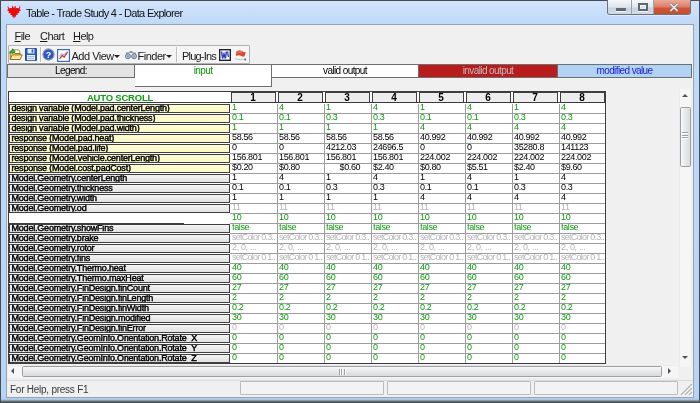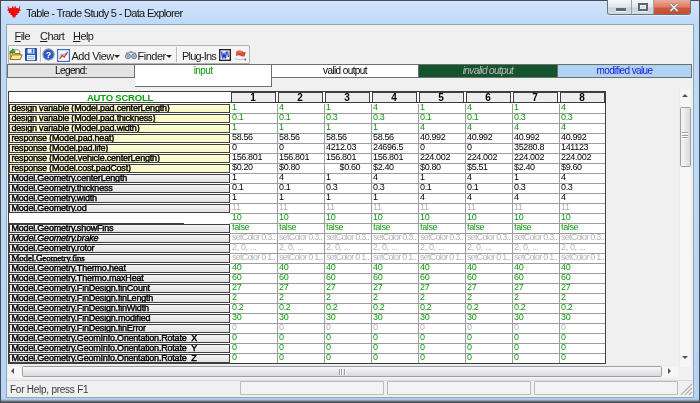--- a/index.html
+++ b/index.html
@@ -20,21 +20,21 @@
 .sep { position:absolute; width:1px; background:#bdbdbd; box-shadow:1px 0 0 #fdfdfd; }
 .arr { position:absolute; width:0; height:0; }
 .spanel { position:absolute; border:1px solid #bcbcbc; background:#f3f3f3; border-radius:1px; }
 
 </style></head><body>
 <div class="abs" style="left:0;top:0;width:700px;height:403px;border:1px solid #474d54;background:linear-gradient(#cfe2fa 0px,#c4ddf9 24px,#bedbf8 25px,#b6d5f6 100%);"></div>
 <div class="abs" style="left:1px;top:1px;width:698px;height:24px;background:linear-gradient(#d3e3fa,#bdd9f8);"></div>
 <svg class="abs" style="left:7px;top:5px" width="14" height="14" viewBox="0 0 13.4 13.4">
     <path fill="#ea0c0c" d="M1.1,0.3 C1.0,1.6 1.4,2.7 2.5,3.3 C3.5,2.8 4.4,2.9 5.0,3.3 C4.6,2.2 4.8,1.1 5.5,0.7 C6.0,1.3 6.2,2.0 6.1,2.7 C6.4,2.4 6.9,2.4 7.2,2.7 C7.1,2.0 7.3,1.3 7.8,0.7 C8.5,1.1 8.7,2.2 8.3,3.3 C8.9,2.9 9.8,2.8 10.8,3.3 C11.9,2.7 12.3,1.6 12.2,0.3 C12.9,1.5 12.9,2.9 12.0,3.9 C12.5,4.2 13.0,4.6 13.3,5.2 C12.3,5.4 11.6,5.8 11.4,6.4 C11.7,6.8 12.0,7.3 12.0,7.8 C11.1,7.6 10.3,7.8 9.8,8.2 C10.0,8.7 10.1,9.1 10.1,9.6 C9.5,9.4 8.9,9.4 8.5,9.7 C8.6,10.3 8.5,10.9 8.1,11.4 C7.8,11.1 7.5,10.9 7.2,10.9 C7.4,11.6 7.2,12.4 6.7,13.0 C6.2,12.4 6.0,11.6 6.2,10.9 C5.9,10.9 5.6,11.1 5.3,11.4 C4.9,10.9 4.8,10.3 4.9,9.7 C4.5,9.4 3.9,9.4 3.3,9.6 C3.3,9.1 3.4,8.7 3.6,8.2 C3.1,7.8 2.3,7.6 1.4,7.8 C1.4,7.3 1.7,6.8 2.0,6.4 C1.8,5.8 1.1,5.4 0.1,5.2 C0.4,4.6 0.9,4.2 1.4,3.9 C0.5,2.9 0.5,1.5 1.1,0.3 Z"></path>
   </svg>
-<div class="abs" style="left:26px;top:7px;font-size:11px;letter-spacing:-0.68px;color:#121212;">Table - Trade Study 5 - Data Explorer</div>
+<div class="abs" style="left:26px;top:7px;font-size:11px;letter-spacing:-0.68px;color:#121212;">Table - Trade Study 4 - Data Explorer</div>
 <div class="abs" style="left:607px;top:0;width:84px;height:15px;border:1px solid #6c7278;border-top:none;border-radius:0 0 3px 3px;overflow:hidden;box-shadow:0 1px 1px rgba(255,255,255,.45);">
 <div class="abs" style="left:0;top:0;width:24px;height:15px;background:linear-gradient(#f6f8fa,#dfe6ee 45%,#c8d3e1 55%,#d3dde8);border-right:1px solid #9aa2ab;"></div>
 <div class="abs" style="left:24px;top:0;width:22px;height:15px;background:linear-gradient(#f6f8fa,#dfe6ee 45%,#c8d3e1 55%,#d3dde8);border-right:1px solid #9aa2ab;"></div>
 <div class="abs" style="left:46px;top:0;width:38px;height:15px;background:linear-gradient(#e9ab9b,#de7f67 45%,#d05438 55%,#c44c32);"></div>
 <div class="abs" style="left:7.5px;top:8px;width:10px;height:2.6px;background:#60676f;box-shadow:0 1px 0 rgba(255,255,255,.75);border-radius:0.5px;"></div>
 <div class="abs" style="left:29.5px;top:3.2px;width:10px;height:8.2px;border:2px solid #60676f;box-shadow:0 1px 0 rgba(255,255,255,.65), inset 0 0 0 1px rgba(255,255,255,.5);"></div>
 <svg class="abs" style="left:59px;top:2px" width="14" height="11" viewBox="0 0 14 11">
       <g stroke="#757b82" stroke-width="3" stroke-linecap="butt">
         <line x1="3.4" y1="2" x2="10.6" y2="9"></line>
         <line x1="10.6" y1="2" x2="3.4" y2="9"></line>
@@ -96,21 +96,21 @@
   </svg>
 <svg class="abs" style="left:233.5px;top:48.5px" width="13" height="13" viewBox="0 0 13 13">
     <path d="M1.2,9.6 C3.0,11.0 9.6,10.8 12.2,9.4" fill="none" stroke="#b9b9b9" stroke-width="0.9"></path>
     <path d="M2.2,2.6 C4.4,1.2 6.8,1.4 8.6,2.4 C10.0,3.2 10.8,3.3 11.8,3.0 L10.4,7.4 C9.4,7.8 8.4,7.6 7.2,6.9 C5.6,6.0 4.0,5.9 2.0,6.9 Z" fill="#d8492e"></path>
     <path d="M2.2,2.6 C4.4,1.2 6.8,1.4 8.6,2.4 L7.8,4.6 C6.2,3.8 4.4,3.7 2.1,4.7 Z" fill="#e8705a" opacity="0.85"></path>
     <circle cx="11.2" cy="10.6" r="0.9" fill="#555"></circle>
   </svg>
 <div class="legcell" style="left:7px;top:64px;width:128px;height:14px;background:#e3e3e3;color:#000;">Legend:</div>
 <div class="legcell" style="left:135px;top:64px;width:137px;height:23px;background:#fff;color:#0a9a0a;border-left:none;">input</div>
 <div class="legcell" style="left:272px;top:64px;width:147px;height:14px;background:#fff;color:#000;border-left:none;">valid output</div>
-<div class="legcell" style="left:419px;top:64px;width:139px;height:14px;background:#14532d;color:#bcbcbc;border-left:none;font-style:italic;">invalid output</div>
+<div class="legcell" style="left:419px;top:64px;width:139px;height:14px;background:#b91c1c;color:#bcbcbc;border-left:none;">invalid output</div>
 <div class="legcell" style="left:558px;top:64px;width:134px;height:14px;background:#b1d3f3;color:#1a1ad8;border-left:none;">modified value</div>
 <div class="abs" style="left:7.5px;top:90.5px;width:598.5px;height:273.0px;border:1px solid #3c3c3c;background:#fff;"></div>
 <div class="abs" style="left:8.5px;top:91.5px;width:221.0px;height:11px;background:#fff;"></div>
 <div class="abs" style="left:30px;top:92px;width:180px;text-align:center;font-weight:bold;font-size:9.5px;letter-spacing:-0.2px;color:#0aa00a;">AUTO SCROLL</div>
 <div class="hdrc" style="left:230.5px;top:91.5px;width:45.0px;height:11px;">1</div>
 <div class="hdrc" style="left:277.5px;top:91.5px;width:45.0px;height:11px;">2</div>
 <div class="hdrc" style="left:324.5px;top:91.5px;width:45.0px;height:11px;">3</div>
 <div class="hdrc" style="left:371.5px;top:91.5px;width:45.0px;height:11px;">4</div>
 <div class="hdrc" style="left:418.5px;top:91.5px;width:45.0px;height:11px;">5</div>
 <div class="hdrc" style="left:465.5px;top:91.5px;width:45.0px;height:11px;">6</div>
@@ -461,21 +461,21 @@
   </div>
 <div class="dc g" style="left:464.5px;top:223.5px;width:46.0px;height:9px;">
     <span>false</span>
   </div>
 <div class="dc g" style="left:511.5px;top:223.5px;width:46.0px;height:9px;">
     <span>false</span>
   </div>
 <div class="dc g" style="left:558.5px;top:223.5px;width:46.0px;height:9px;">
     <span>false</span>
   </div>
-<div class="lbl" style="left:8.5px;top:233.5px;width:221.0px;height:9px;background:linear-gradient(#f3f3f3,#e2e2e2);font-style:italic;">
+<div class="lbl" style="left:8.5px;top:233.5px;width:221.0px;height:9px;background:linear-gradient(#f3f3f3,#e2e2e2);">
     <span>Model.Geometry.brake</span>
   </div>
 <div class="dc x" style="left:229.5px;top:233.5px;width:46.0px;height:9px;letter-spacing:-0.75px;">
     <span>setColor 0.3...</span>
   </div>
 <div class="dc x" style="left:276.5px;top:233.5px;width:46.0px;height:9px;letter-spacing:-0.75px;">
     <span>setColor 0.3...</span>
   </div>
 <div class="dc x" style="left:323.5px;top:233.5px;width:46.0px;height:9px;letter-spacing:-0.75px;">
     <span>setColor 0.3...</span>
@@ -515,21 +515,21 @@
   </div>
 <div class="dc x" style="left:464.5px;top:243.5px;width:46.0px;height:9px;">
     <span>2, 0, ...</span>
   </div>
 <div class="dc x" style="left:511.5px;top:243.5px;width:46.0px;height:9px;">
     <span>2, 0, ...</span>
   </div>
 <div class="dc x" style="left:558.5px;top:243.5px;width:46.0px;height:9px;">
     <span>2, 0, ...</span>
   </div>
-<div class="lbl" style="left:8.5px;top:253.5px;width:221.0px;height:9px;background:linear-gradient(#f3f3f3,#e2e2e2);font-family:Liberation Serif, serif;">
+<div class="lbl" style="left:8.5px;top:253.5px;width:221.0px;height:9px;background:linear-gradient(#f3f3f3,#e2e2e2);">
     <span>Model.Geometry.fins</span>
   </div>
 <div class="dc x" style="left:229.5px;top:253.5px;width:46.0px;height:9px;letter-spacing:-0.75px;">
     <span>setColor 0 1...</span>
   </div>
 <div class="dc x" style="left:276.5px;top:253.5px;width:46.0px;height:9px;letter-spacing:-0.75px;">
     <span>setColor 0 1...</span>
   </div>
 <div class="dc x" style="left:323.5px;top:253.5px;width:46.0px;height:9px;letter-spacing:-0.75px;">
     <span>setColor 0 1...</span>

